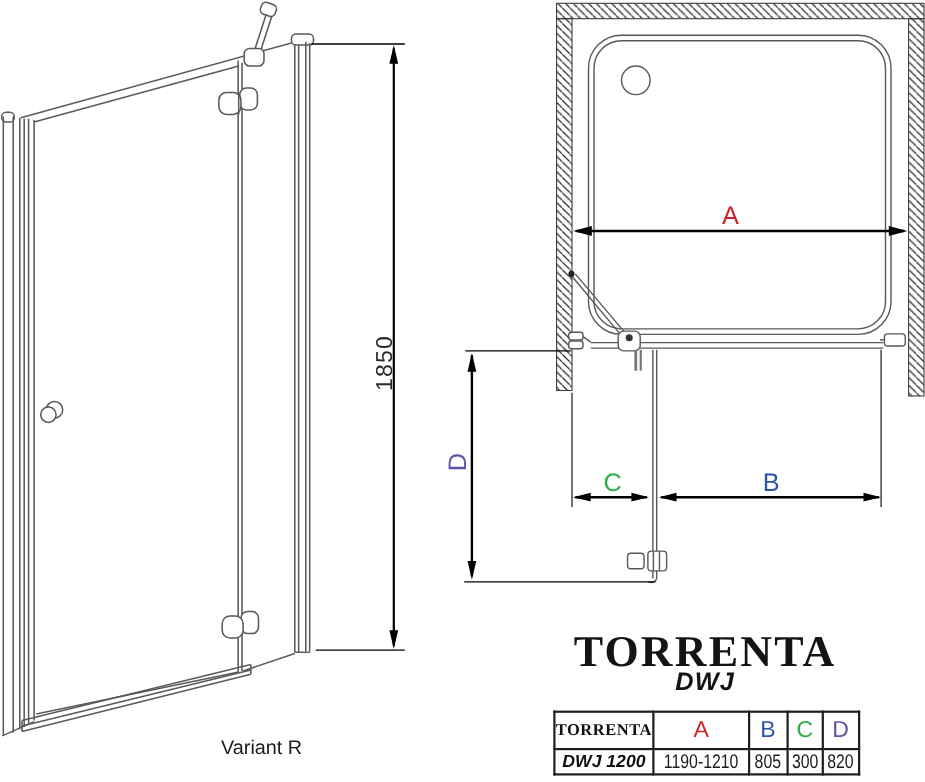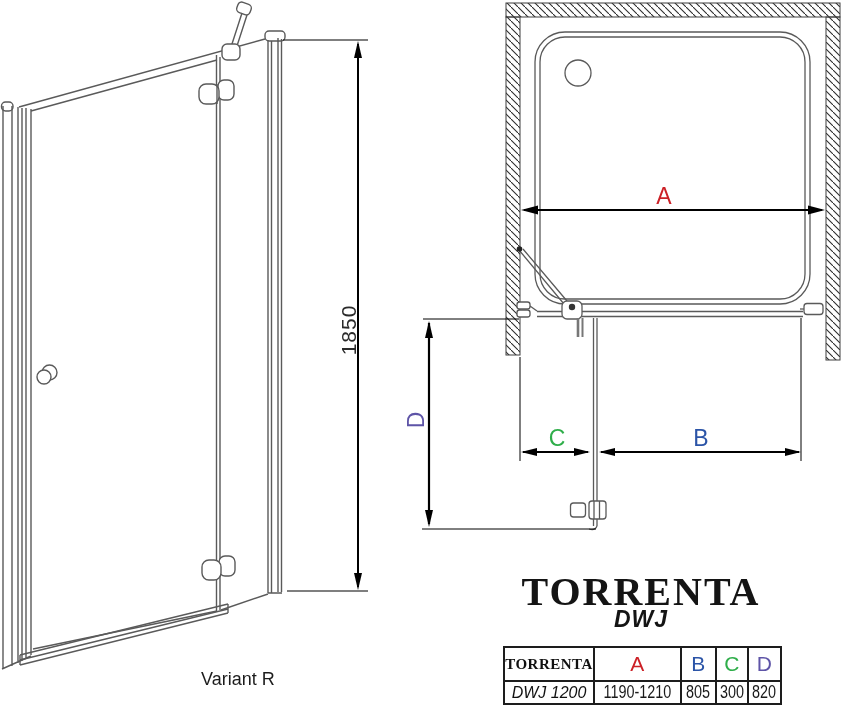--- a/index.html
+++ b/index.html
@@ -35,21 +35,21 @@
     table-layout:fixed; background:#fff;
   }
   table.dims td {
     border:2px solid #1d1d1d; text-align:center; vertical-align:middle;
     padding:0; overflow:hidden; white-space:nowrap;
   }
   tr.hrow td { height:32px; }
   tr.vrow td { height:21px; }
   .c-brand { font-family:"Liberation Serif", serif; font-weight:bold;
              font-size:15px; letter-spacing:0.5px; color:#111; }
-  .c-model { font-weight:normal; font-style:italic; font-size:16px; color:#111;margin-top:16px; }
+  .c-model { font-weight:bold; font-style:italic; font-size:16px; color:#111;margin-top:16px; }
   .hl { font-size:21px; }
   .hl-a { color:var(--dim-a,#cc2127); }
   .hl-b { color:var(--dim-b,#2b54a7); }
   .hl-c { color:var(--dim-c,#2fae4a); }
   .hl-d { color:var(--dim-d,#5e54a7); }
   .val { font-size:18px; color:#1a1a1a; }
   .squeeze { display:inline-block; transform:scaleX(.8); transform-origin:50% 50%; }
 </style>
 </head>
 <body>

